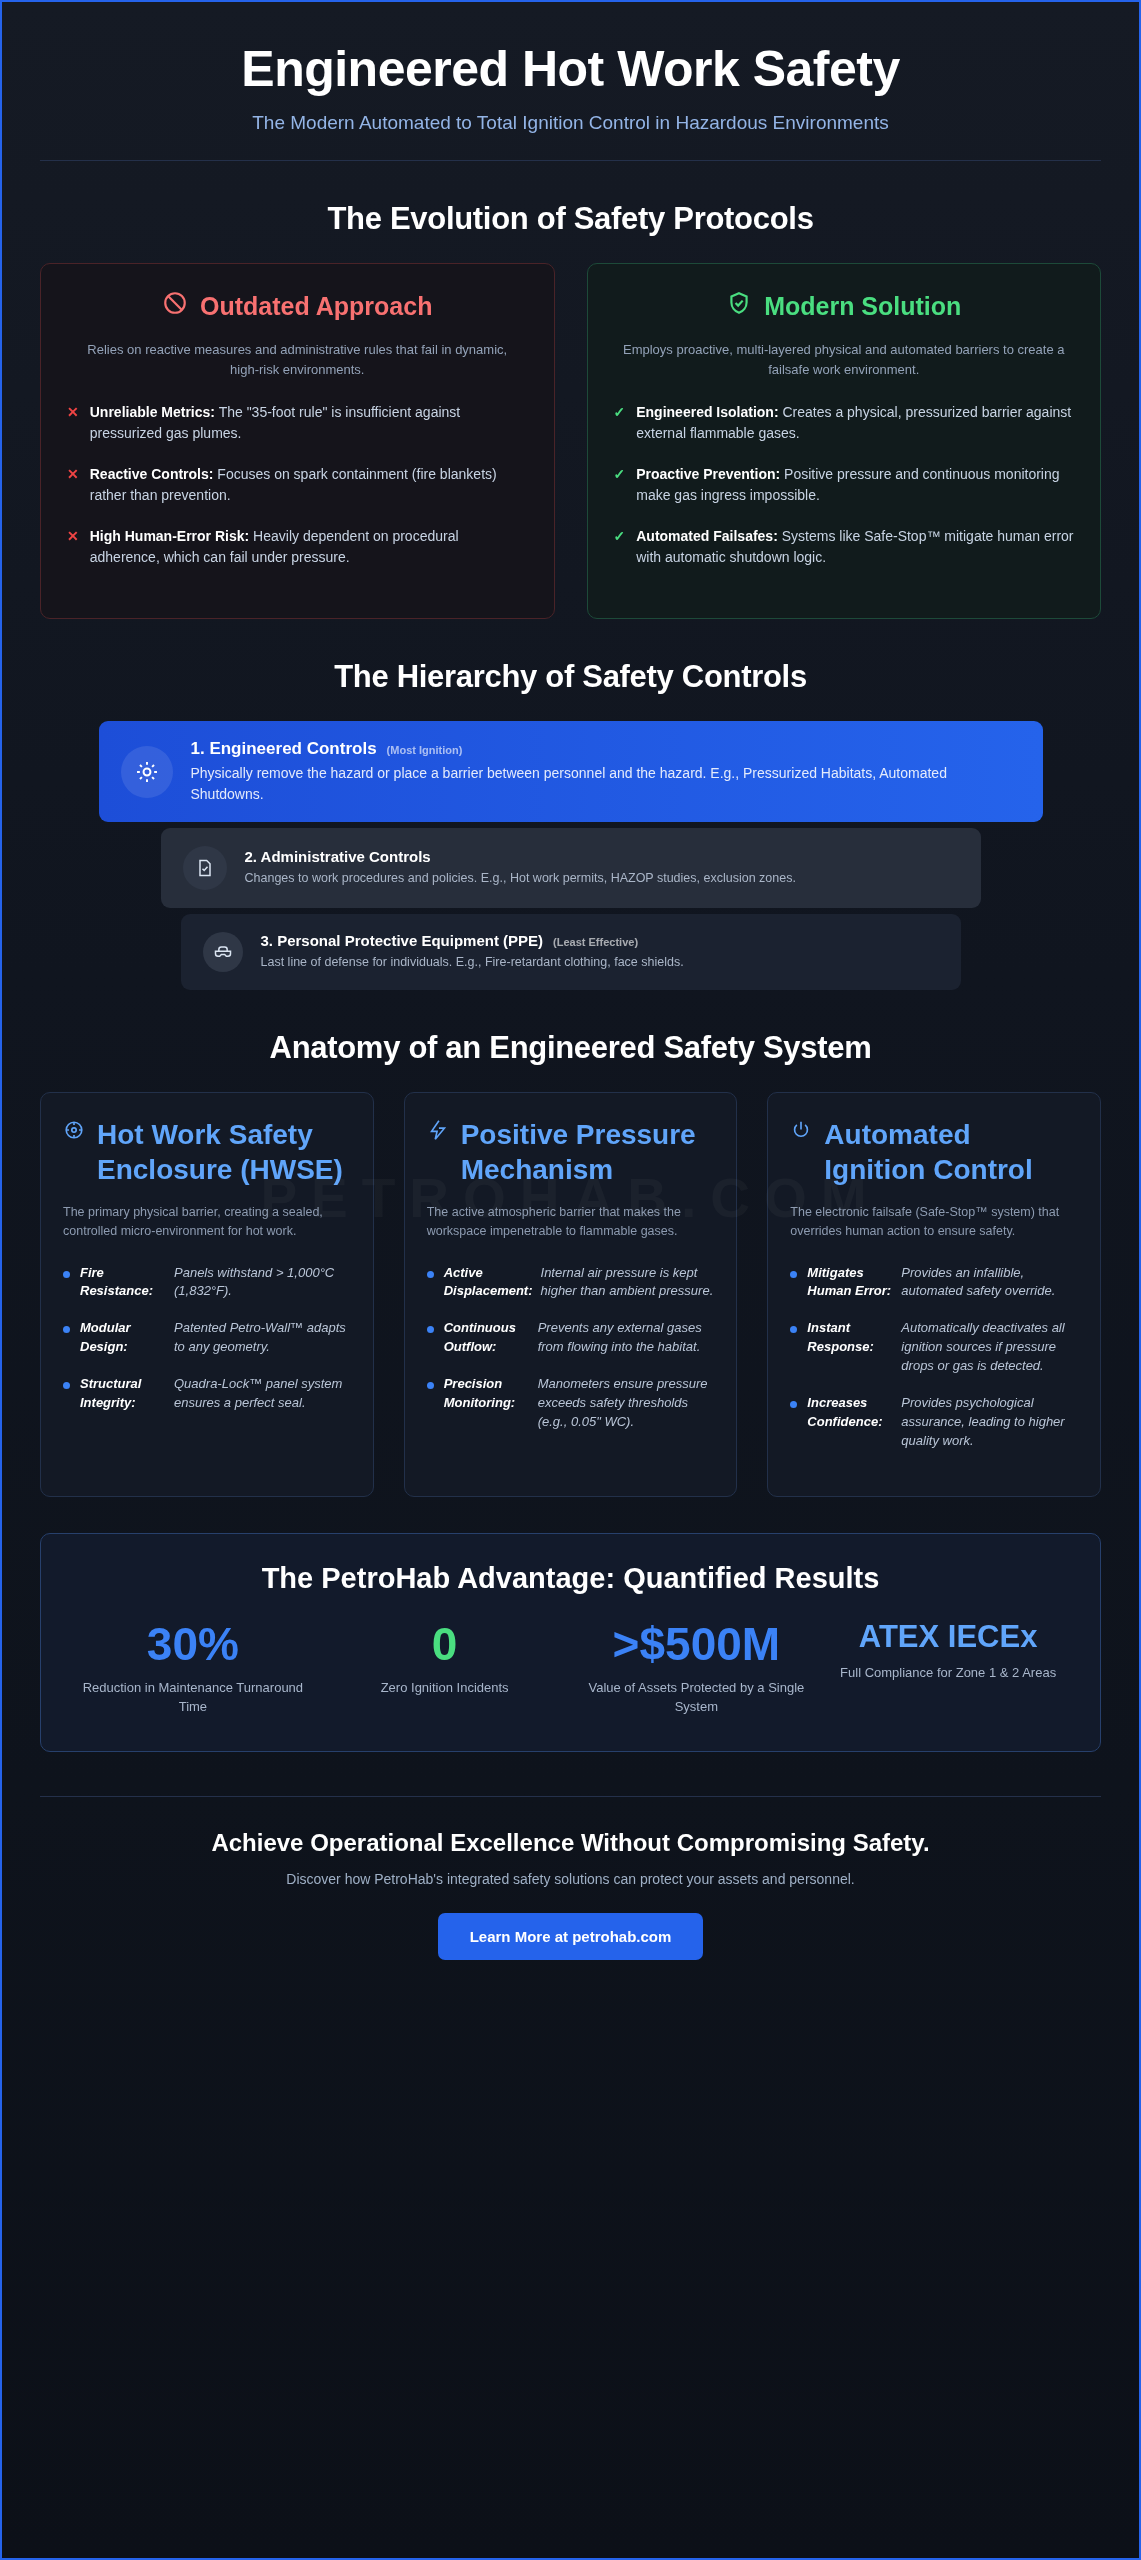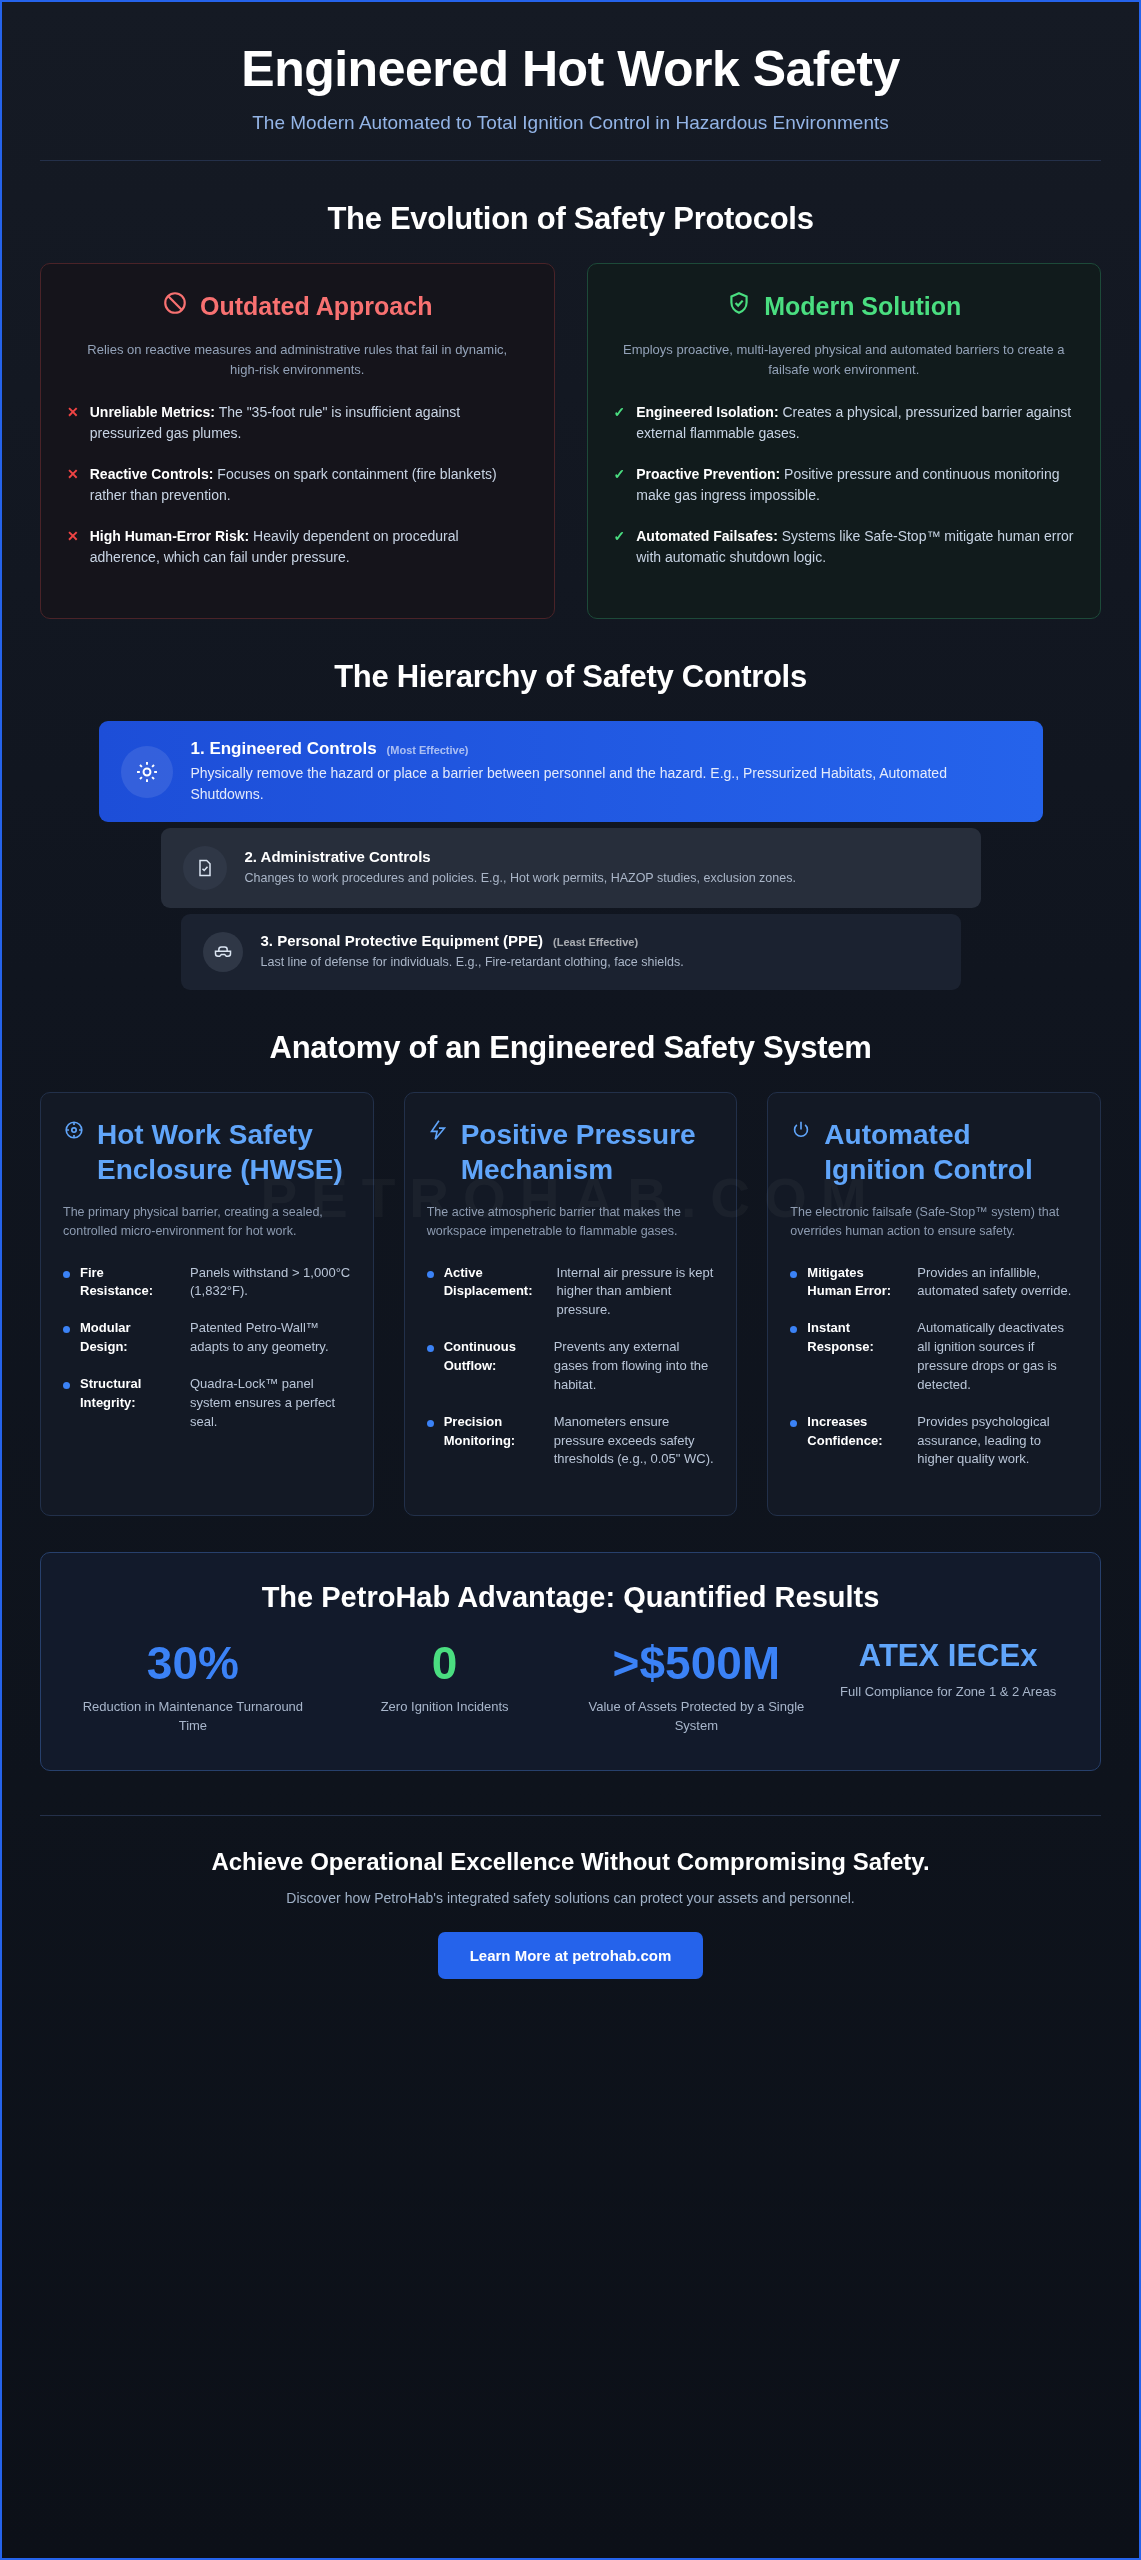--- a/index.html
+++ b/index.html
@@ -116,21 +116,21 @@
   }
   .anat-head { display: flex; gap: 12px; align-items: flex-start; }
   .anat-head .ico { color: #60a5fa; flex: 0 0 auto; margin-top: 2px; }
   .anat-head h3 { font-size: 28px; font-weight: 700; color: #60a5fa; line-height: 1.25; }
   .anat-intro { font-size: 12.5px; color: #8d9bb1; line-height: 1.55; margin: 16px 0 22px; }
   .anat-list { list-style: none; }
   .anat-list li { display: flex; gap: 10px; margin-bottom: 18px; align-items: flex-start; }
   .dot { flex: 0 0 auto; width: 7px; height: 7px; border-radius: 50%; background: #3b82f6; margin-top: 7px; }
   .anat-term { font-size: 13px; font-weight: 700; color: #ffffff; line-height: 1.45; }
   .anat-def { font-size: 13px; color: #b9c5d7; line-height: 1.45; }
-  .kv { display: flex; gap: 24px; }
+  .kv { display: flex; gap: 8px; font-style: italic; }
   .kv .anat-term { flex: 0 0 86px; }
   
   .stats {
     margin-top: 36px;
     background: #121a2b;
     border: 1px solid #27406c;
     border-radius: 10px;
     padding: 28px 26px 34px;
   }
   .stats h2 { text-align: center; font-size: 29px; font-weight: 700; color: #fff; margin-bottom: 26px; }
@@ -227,21 +227,21 @@
     <div class="hier-row r1">
       <div class="hier-ico">
         <svg width="26" height="26" viewBox="0 0 24 24" fill="none" stroke="#ffffff" stroke-width="1.8">
           <circle cx="12" cy="12" r="3.2"></circle>
           <path d="M12 2.8v2.6M12 18.6v2.6M2.8 12h2.6M18.6 12h2.6M5.5 5.5l1.8 1.8M16.7 16.7l1.8 1.8M18.5 5.5l-1.8 1.8M7.3 16.7l-1.8 1.8"></path>
         </svg>
       </div>
       <div>
         <div class="hier-ttl">
           <span>1. Engineered Controls</span>
-          <span class="hier-tag">(Most Effective)</span>
+          <span class="hier-tag">(Most Ignition)</span>
         </div>
         <div class="hier-desc">Physically remove the hazard or place a barrier between personnel and the hazard. E.g., Pressurized Habitats, Automated Shutdowns.</div>
       </div>
     </div>
 
     <div class="hier-row r2">
       <div class="hier-ico">
         <svg width="20" height="20" viewBox="0 0 24 24" fill="none" stroke="#dbe5f2" stroke-width="1.8">
           <path d="M6 3h8l4 4v14H6z"></path>
             <polyline points="9,13 11,15 15,10.5"></polyline>

